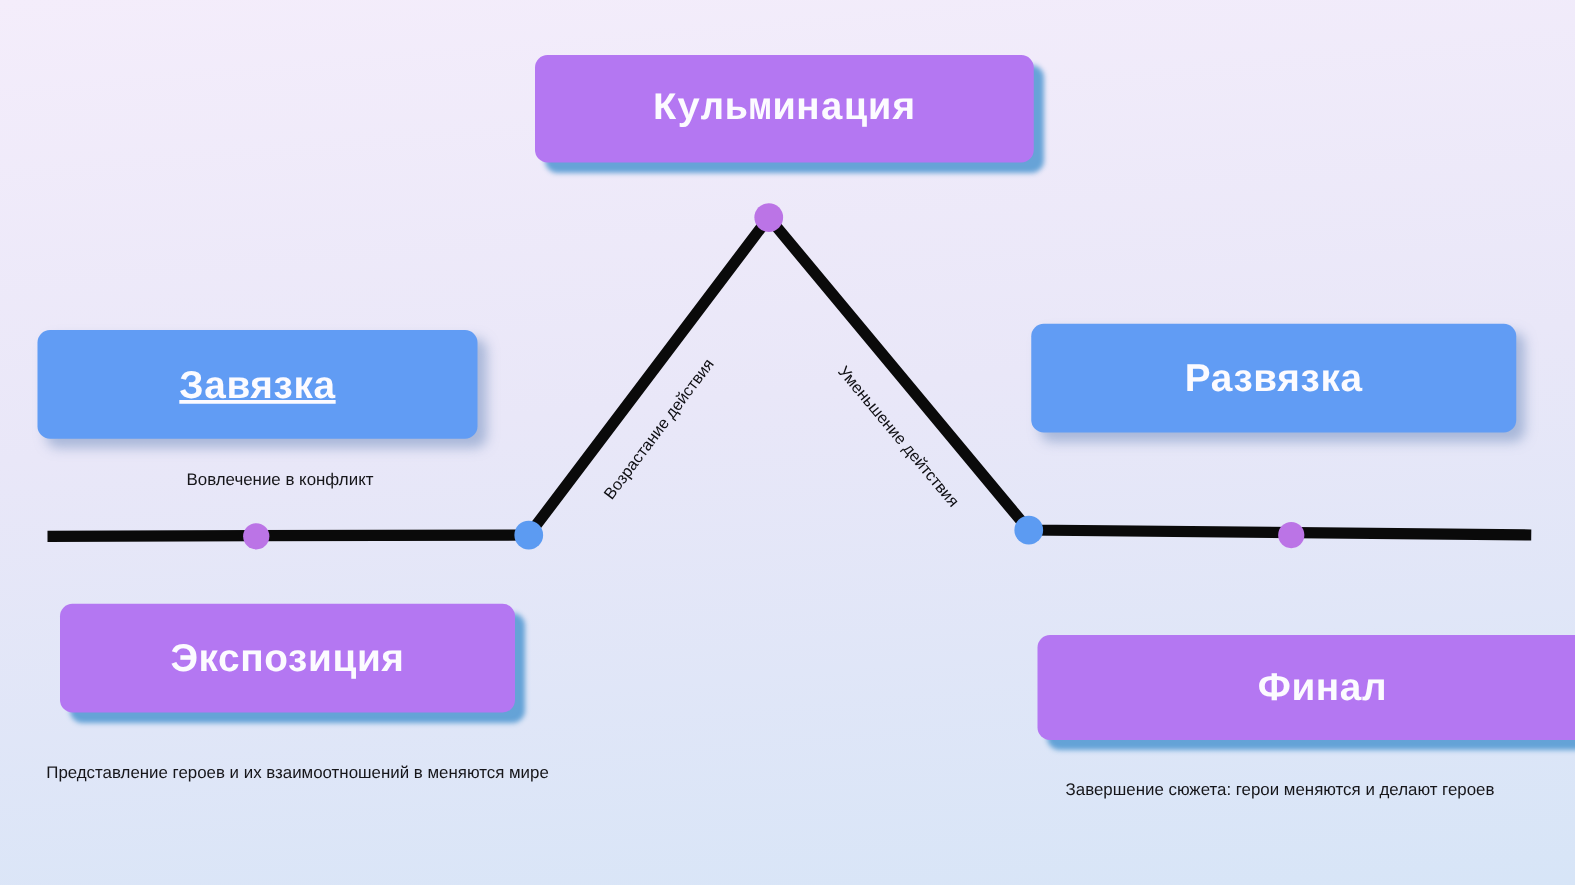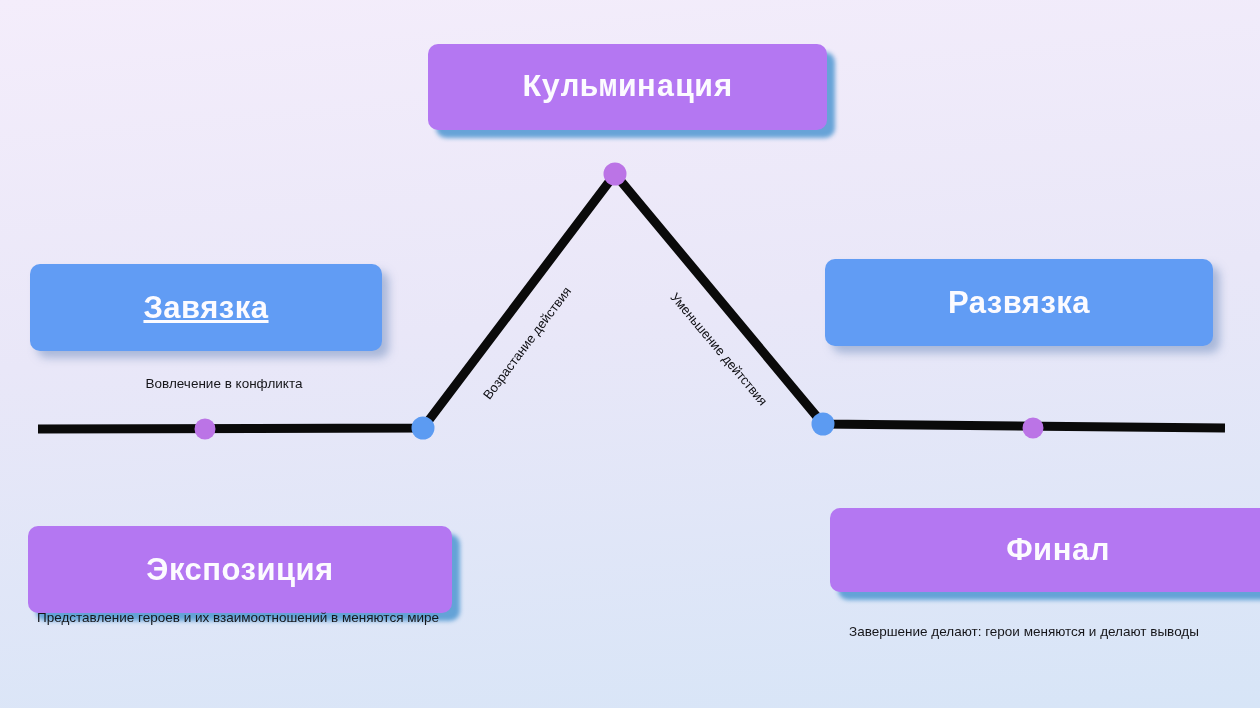--- a/index.html
+++ b/index.html
@@ -55,32 +55,32 @@
   </div>
 
   <div class="box blue" style="left:30px;top:264px;width:352px;height:87px;text-decoration:underline;">
     <span>Завязка</span>
   </div>
 
   <div class="box blue" style="left:825px;top:259px;width:388px;height:87px;">
     <span>Развязка</span>
   </div>
 
-  <div class="box purple" style="left:28px;top:483px;width:424px;height:87px;margin-top:43px;">
+  <div class="box purple" style="left:48px;top:483px;width:364px;height:87px;">
     <span>Экспозиция</span>
   </div>
 
   <div class="box purple" style="left:830px;top:508px;width:456px;height:84px;">
     <span>Финал</span>
   </div>
 
-  <div class="caption centered" style="left:30px;top:376px;width:388px;">Вовлечение в конфликта</div>
+  <div class="caption centered" style="left:30px;top:376px;width:388px;">Вовлечение в конфликт</div>
 
 
   <div class="caption" style="left:37px;top:610px;">Представление героев и их взаимоотношений в меняются мире</div>
 
-  <div class="caption centered" style="left:830px;top:624px;width:388px;">Завершение делают: герои меняются и делают выводы</div>
+  <div class="caption centered" style="left:830px;top:624px;width:388px;">Завершение сюжета: герои меняются и делают героев</div>
 
   <div class="edge-label rising">Возрастание действия</div>
 
   <div class="edge-label falling">Уменьшение дейтствия</div>
 
 </div>
 
 </body></html>

